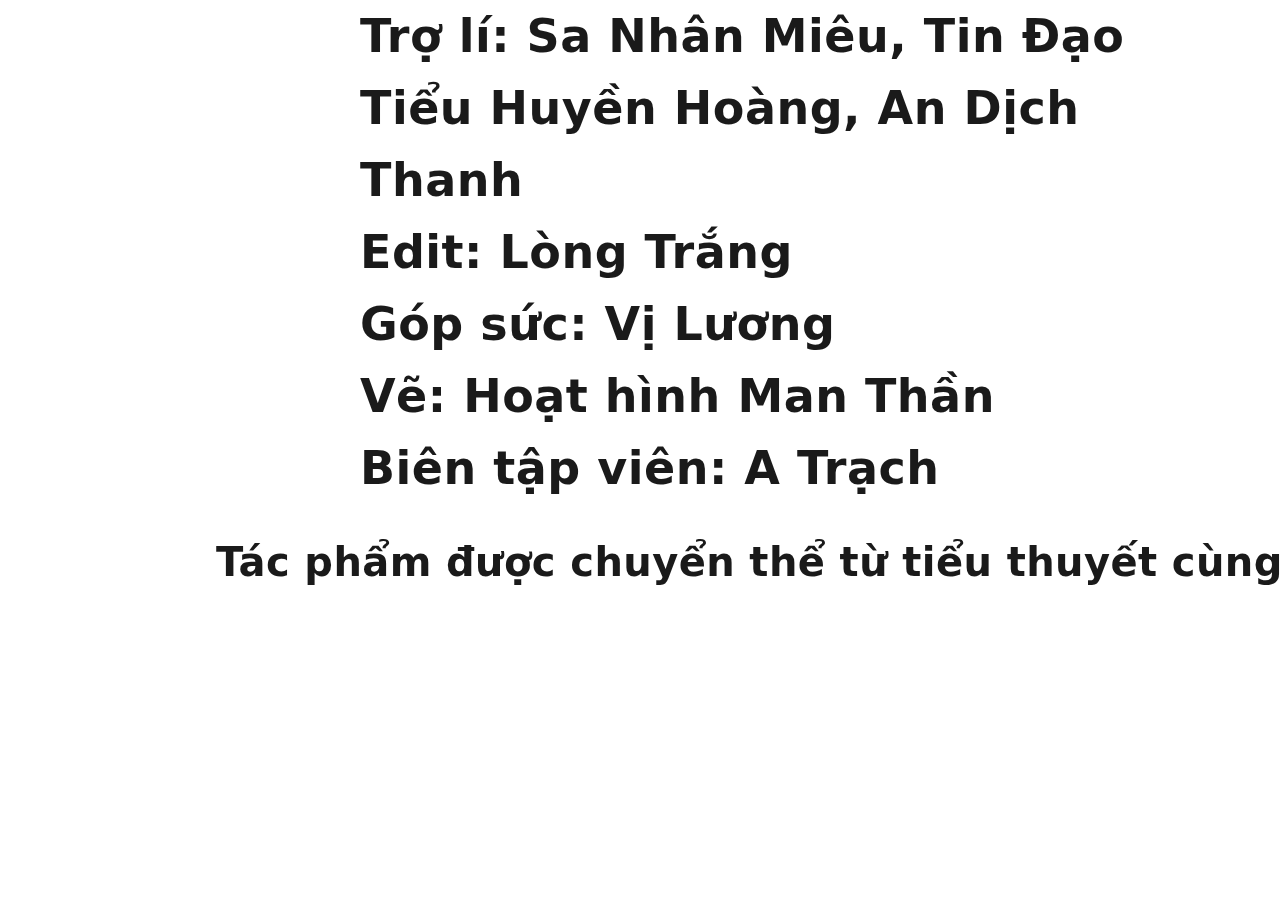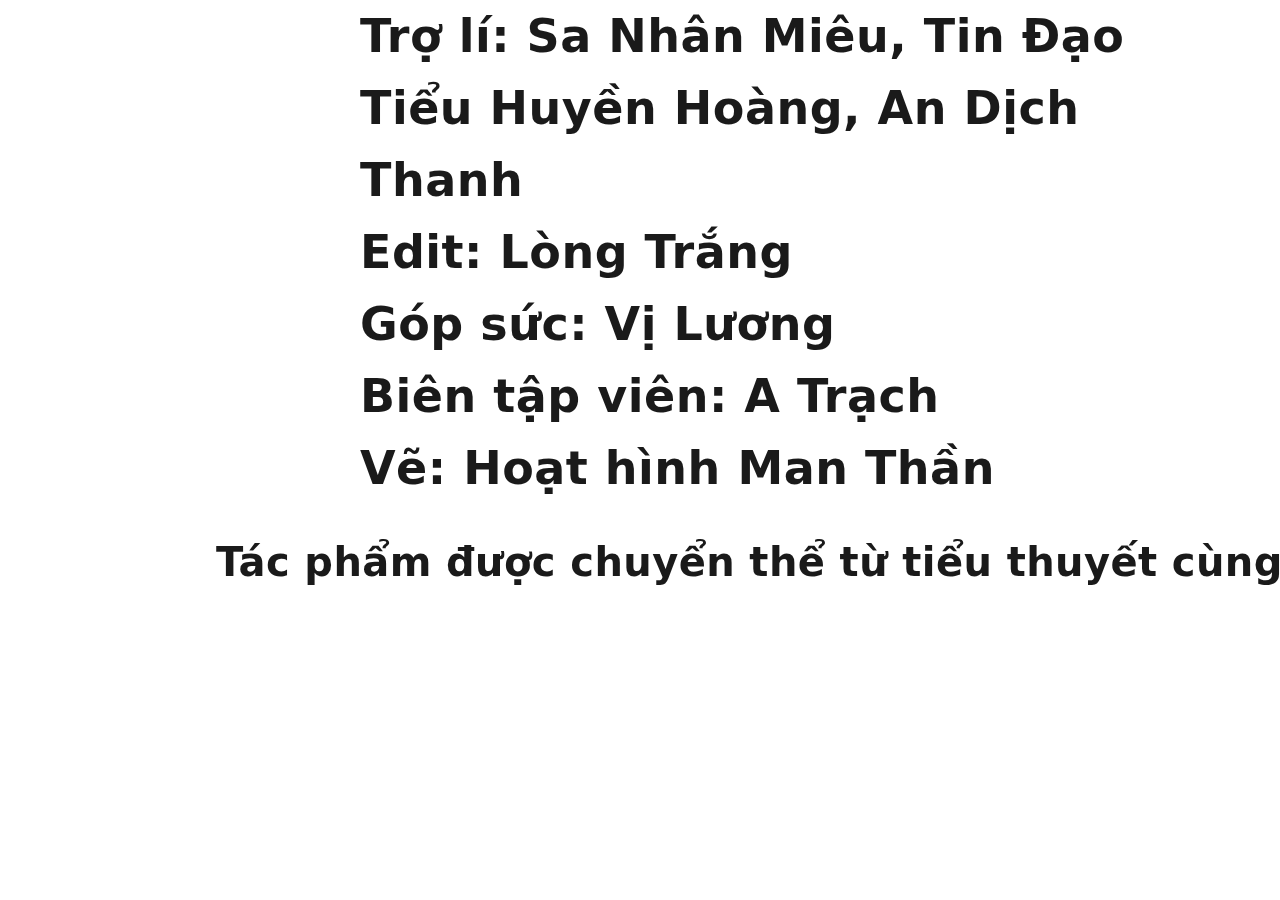--- a/index.html
+++ b/index.html
@@ -53,19 +53,19 @@
 </style>
 </head>
 <body>
 
 <div class="page">
 
   <div class="credits-block">
     <div class="credit-line wrap">Trợ lí: Sa Nhân Miêu, Tin Đạo Tiểu Huyền Hoàng, An Dịch Thanh</div>
     <div class="credit-line">Edit: Lòng Trắng</div>
     <div class="credit-line">Góp sức: Vị Lương</div>
+    <div class="credit-line">Vẽ: Hoạt hình Man Thần</div>
     <div class="credit-line">Biên tập viên: A Trạch</div>
-    <div class="credit-line">Vẽ: Hoạt hình Man Thần</div>
   </div>
 
   <div class="footnote">Tác phẩm được chuyển thể từ tiểu thuyết cùng tên</div>
 
 </div>
 
 </body></html>

